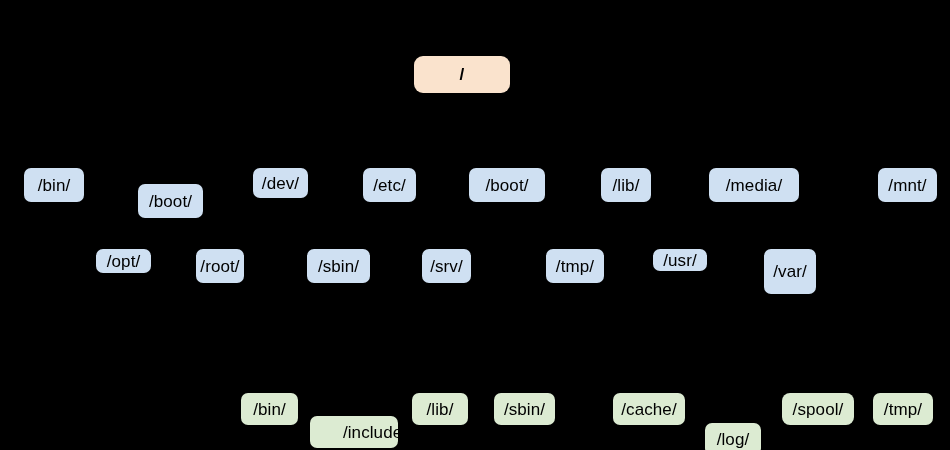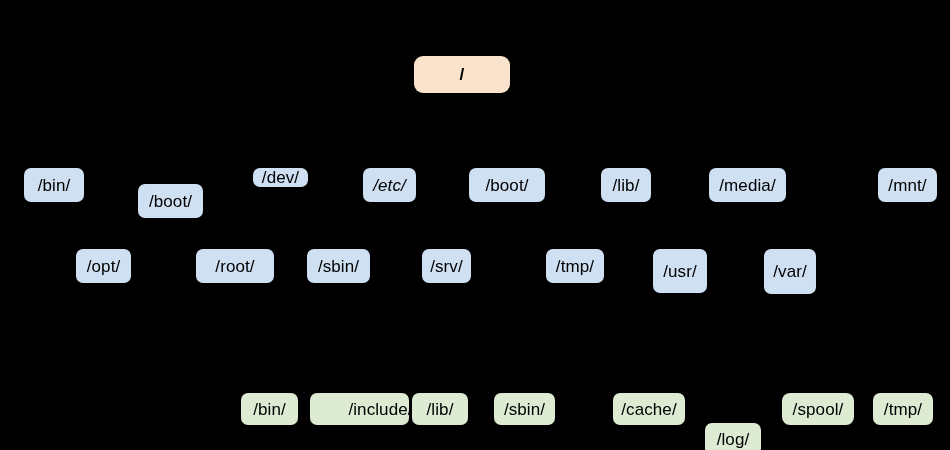--- a/index.html
+++ b/index.html
@@ -50,63 +50,63 @@
 <div id="canvas" style="background: rgb(0, 0, 0);">
     <div class="node root" style="left: 414px; top: 56px; width: 96px; height: 37px;">
       <span>/</span>
     </div>
     <div class="node level1" style="left: 24px; top: 168px; width: 60px; height: 34px;">
       <span>/bin/</span>
     </div>
     <div class="node level1" style="left: 138px; top: 184px; width: 65px; height: 34px;">
       <span>/boot/</span>
     </div>
-    <div class="node level1" style="left: 253px; top: 168px; width: 55px; height: 19px;">
+    <div class="node level1" style="left: 253px; top: 168px; width: 55px; height: 30px;">
       <span>/dev/</span>
     </div>
-    <div class="node level1" style="left: 363px; top: 168px; width: 53px; height: 34px; font-style: italic;">
+    <div class="node level1" style="left: 363px; top: 168px; width: 53px; height: 34px;">
       <span>/etc/</span>
     </div>
     <div class="node level1" style="left: 469px; top: 168px; width: 76px; height: 34px;">
       <span>/boot/</span>
     </div>
     <div class="node level1" style="left: 601px; top: 168px; width: 50px; height: 34px;">
       <span>/lib/</span>
     </div>
-    <div class="node level1" style="left: 709px; top: 168px; width: 77px; height: 34px;">
+    <div class="node level1" style="left: 709px; top: 168px; width: 90px; height: 34px;">
       <span>/media/</span>
     </div>
     <div class="node level1" style="left: 842px; top: 168px; width: 59px; height: 34px; margin-left: 36px;">
       <span>/mnt/</span>
     </div>
-    <div class="node level1" style="left: 76px; top: 249px; width: 55px; height: 34px;">
+    <div class="node level1" style="left: 96px; top: 249px; width: 55px; height: 24px;">
       <span>/opt/</span>
     </div>
-    <div class="node level1" style="left: 196px; top: 249px; width: 78px; height: 34px;">
+    <div class="node level1" style="left: 196px; top: 249px; width: 48px; height: 34px;">
       <span>/root/</span>
     </div>
     <div class="node level1" style="left: 307px; top: 249px; width: 63px; height: 34px;">
       <span>/sbin/</span>
     </div>
     <div class="node level1" style="left: 422px; top: 249px; width: 49px; height: 34px;">
       <span>/srv/</span>
     </div>
     <div class="node level1" style="left: 546px; top: 249px; width: 58px; height: 34px;">
       <span>/tmp/</span>
     </div>
-    <div class="node level1" style="left: 653px; top: 249px; width: 54px; height: 44px;">
+    <div class="node level1" style="left: 653px; top: 249px; width: 54px; height: 22px;">
       <span>/usr/</span>
     </div>
     <div class="node level1" style="left: 764px; top: 249px; width: 52px; height: 45px;">
       <span>/var/</span>
     </div>
     <div class="node leaf" style="left: 241px; top: 393px; width: 57px; height: 32px;">
       <span>/bin/</span>
     </div>
-    <div class="node leaf" style="left: 310px; top: 393px; width: 99px; height: 32px; padding-left: 42px;">
+    <div class="node leaf" style="left: 310px; top: 416px; width: 88px; height: 32px; padding-left: 42px;">
       <span>/include/</span>
     </div>
     <div class="node leaf" style="left: 412px; top: 393px; width: 56px; height: 32px;">
       <span>/lib/</span>
     </div>
     <div class="node leaf" style="left: 494px; top: 393px; width: 61px; height: 32px;">
       <span>/sbin/</span>
     </div>
     <div class="node leaf" style="left: 613px; top: 393px; width: 72px; height: 32px; text-align: center;">
       <span>/cache/</span>

